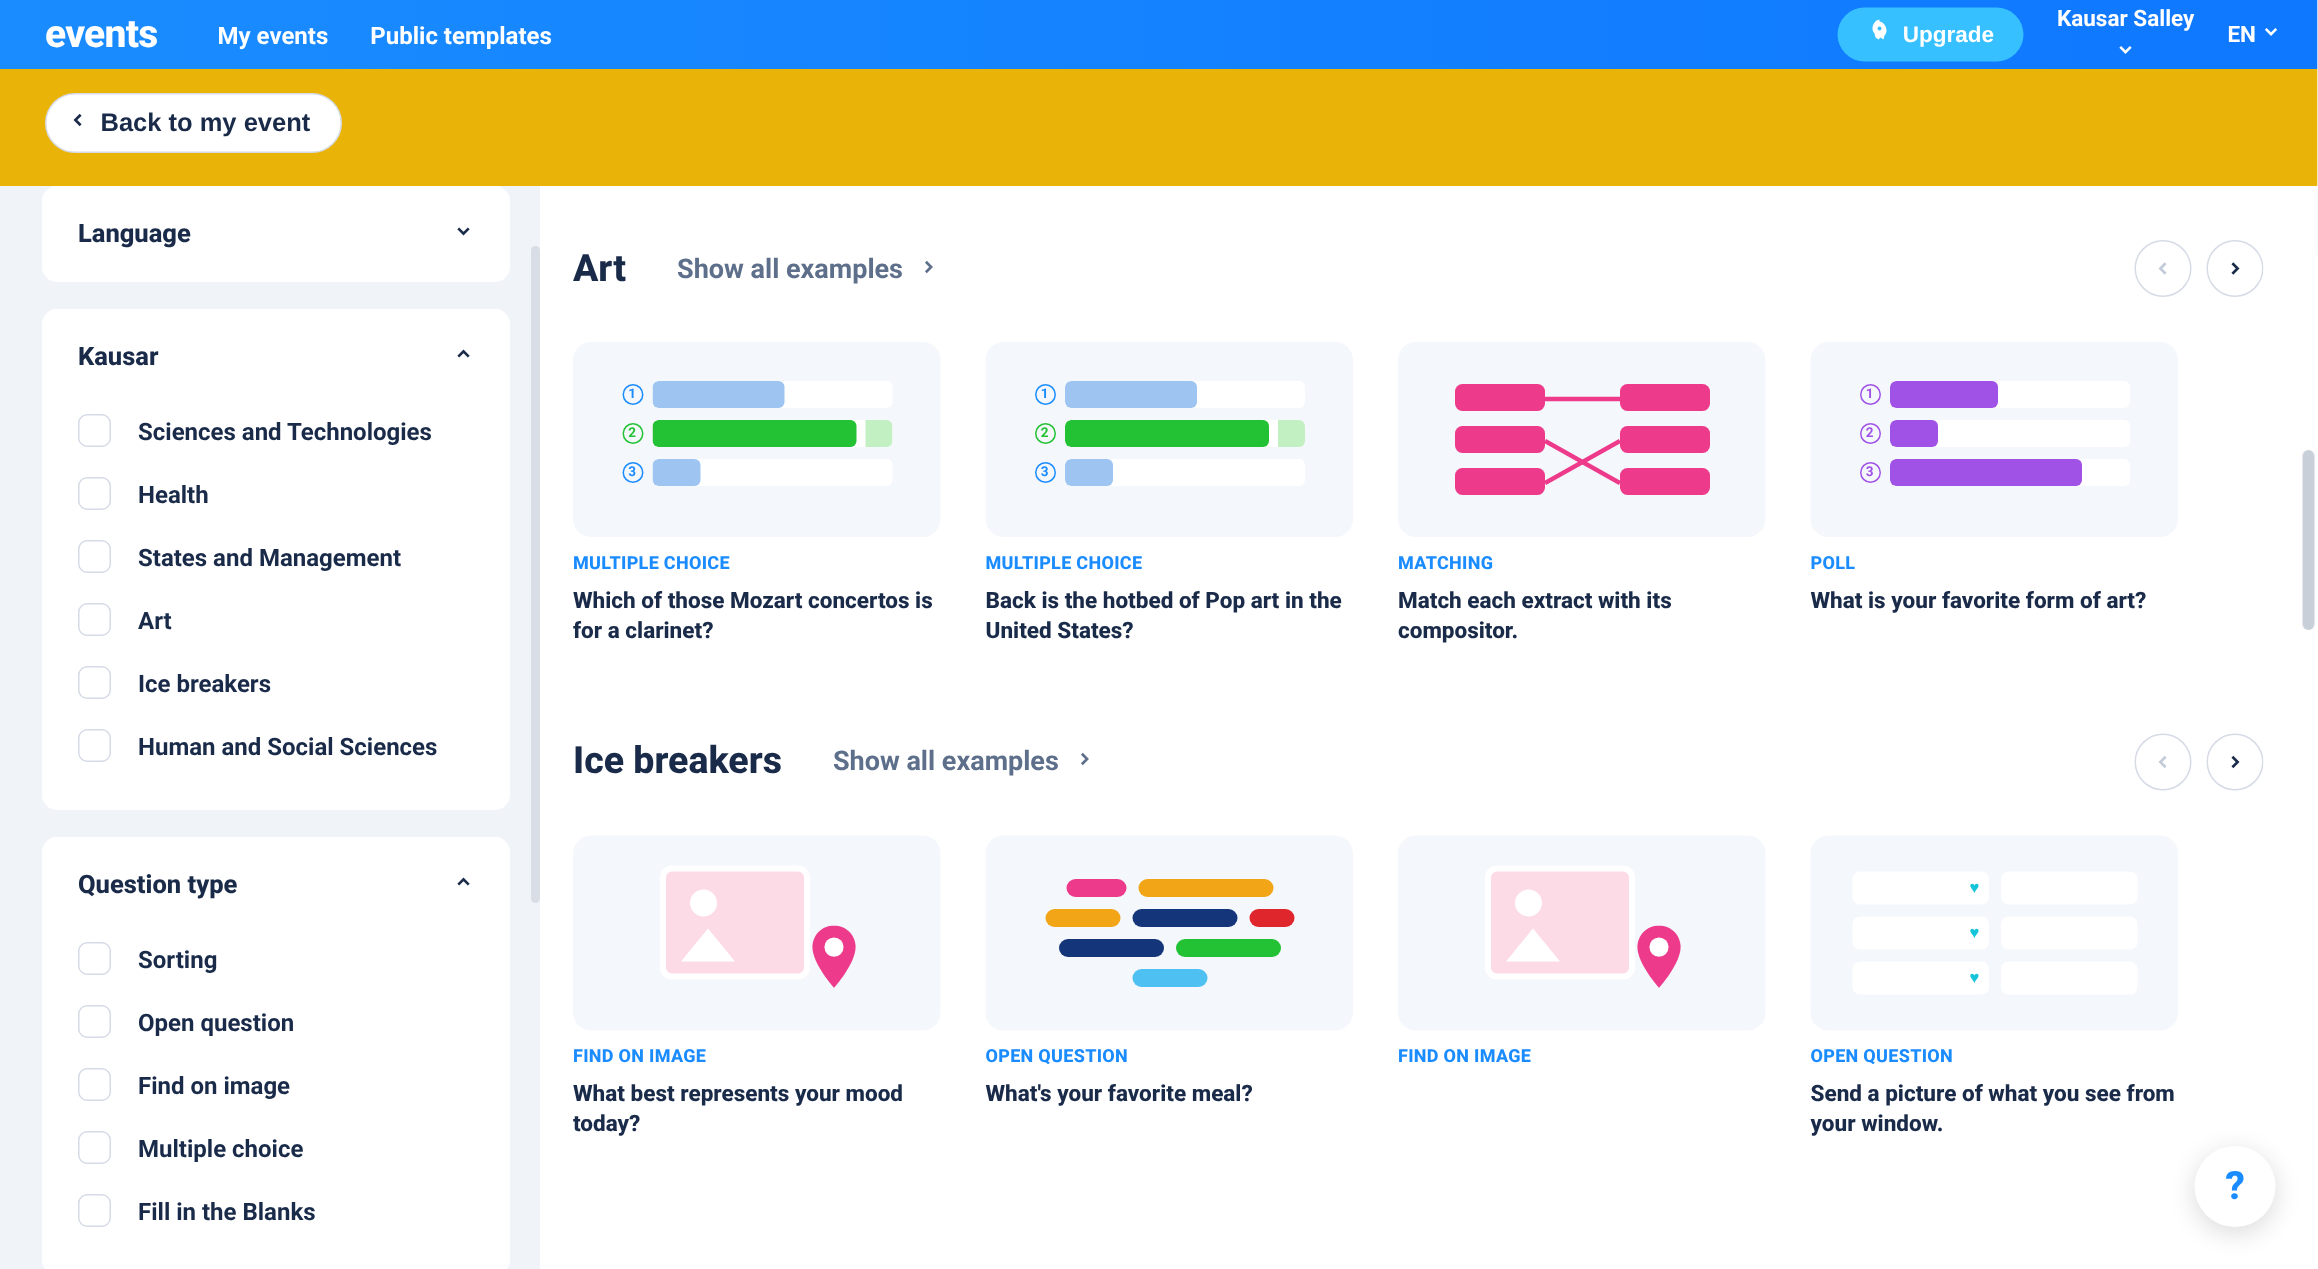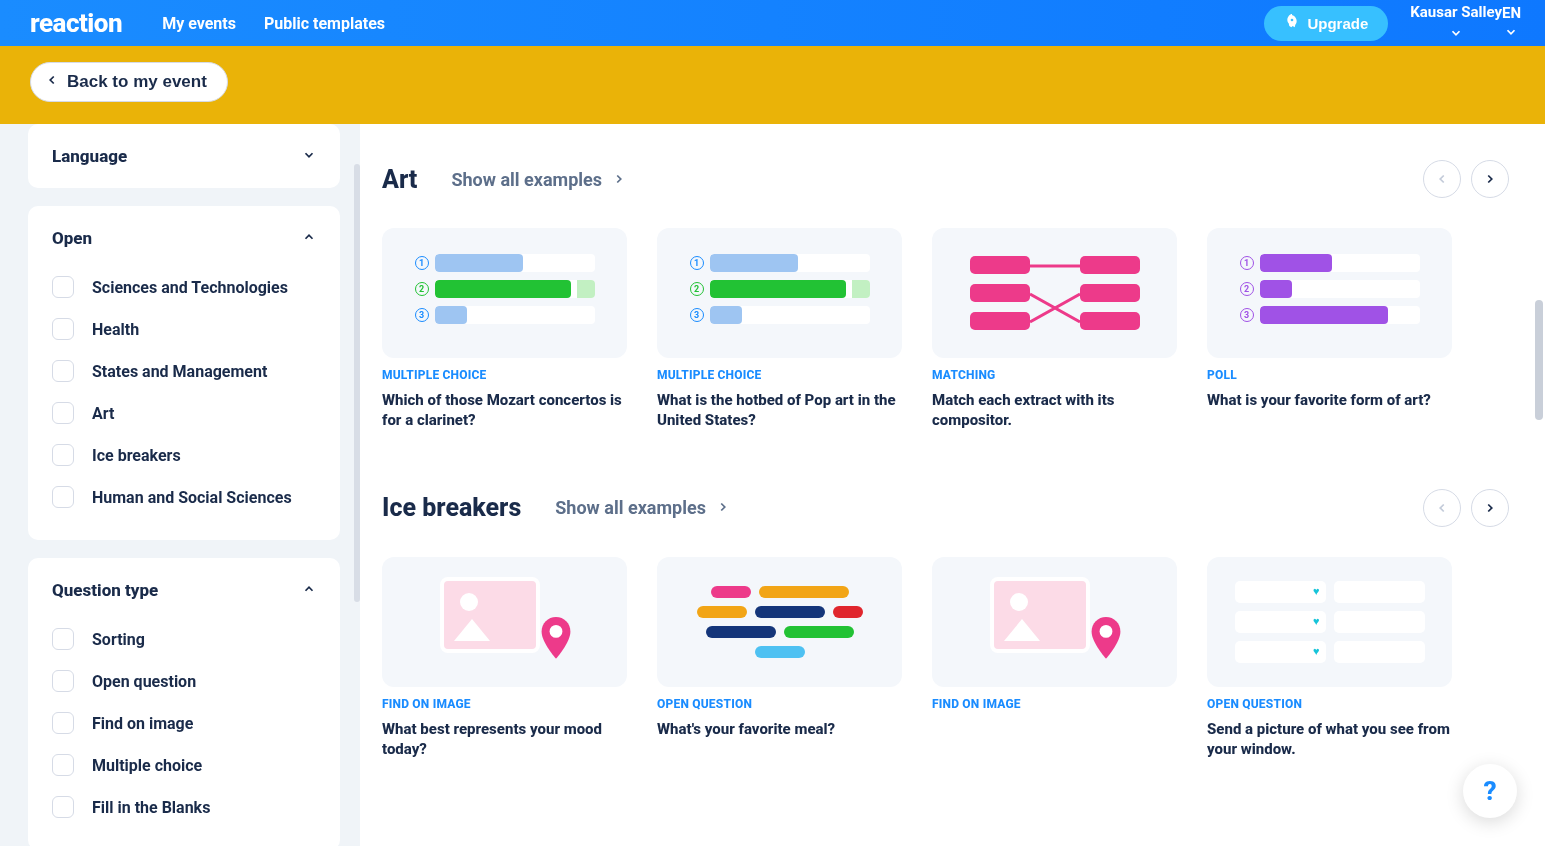--- a/index.html
+++ b/index.html
@@ -52,27 +52,27 @@
     margin-left: 22px;
     font-weight: 700;
     font-size: 15px;
     display: flex;
     align-items: center;
     gap: 5px;
     cursor: pointer;
     flex-direction: column;
   }
   .lang-menu {
+    margin-left: 22px;
     font-weight: 700;
     font-size: 15px;
     display: flex;
     align-items: center;
     gap: 3px;
     cursor: pointer;
-    flex-direction: column;
   }
 
   
   .backrow {
     background: #eab308;
     padding: 16px 30px 22px 30px;
   }
   .back-btn {
     border: 1px solid #d6dbe6;
     background: #fff;
@@ -287,21 +287,21 @@
     width: 8px;
     height: 120px;
     background: #c9cfd9;
     border-radius: 4px;
   }
 </style>
 </head>
 <body>
 
 <div class="topbar">
-  <div class="logo">reaction</div>
+  <div class="logo">events</div>
   <div class="nav-link">My events</div>
   <div class="nav-link">Public templates</div>
   <div class="topbar-spacer"></div>
   <button class="upgrade-btn">
     <span>
       <svg width="16" height="16" viewBox="0 0 24 24" fill="#fff">
           <path d="M12 2c3 0 7 4 7 9 0 2-1 4-2 5l-1 4-3-2-2 2-3-2-1-4c-1-1-2-3-2-5 0-5 4-9 7-9zm0 5a2 2 0 100 4 2 2 0 000-4z"></path>
         </svg>
     </span>
     <span>Upgrade</span>
@@ -345,21 +345,21 @@
         <span class="chev">
           <svg viewBox="0 0 24 24" fill="none" stroke="#1a2b4a" stroke-width="3">
               <path d="M6 9l6 6 6-6"></path>
             </svg>
         </span>
       </div>
     </div>
 
     <div class="panel">
       <div class="panel-header">
-        <span>Open</span>
+        <span>Kausar</span>
         <span class="chev">
           <svg viewBox="0 0 24 24" fill="none" stroke="#1a2b4a" stroke-width="3">
               <path d="M6 15l6-6 6 6"></path>
             </svg>
         </span>
       </div>
       <div class="panel-body">
         <div class="check-row">
             <div class="check-box"></div>
             <div class="check-label">Sciences and Technologies</div>
@@ -499,21 +499,21 @@
                 </div>
             <div class="mc-row">
                   <div class="mc-num">3</div>
                   <div class="mc-bar-outer">
                     <div class="mc-bar-inner" style="width:20%;background:#9ec5f2;"></div>
                   </div>
                 </div>
           </div>
         </div>
         <div class="card-tag">MULTIPLE CHOICE</div>
-        <div class="card-title">What is the hotbed of Pop art in the United States?</div>
+        <div class="card-title">Back is the hotbed of Pop art in the United States?</div>
       </div>
 
       <div class="card">
         <div class="card-thumb">
           <div class="match-box">
             <div class="match-col">
                   <div class="match-item"></div>
                   <div class="match-item"></div>
                   <div class="match-item"></div>
                 </div>

